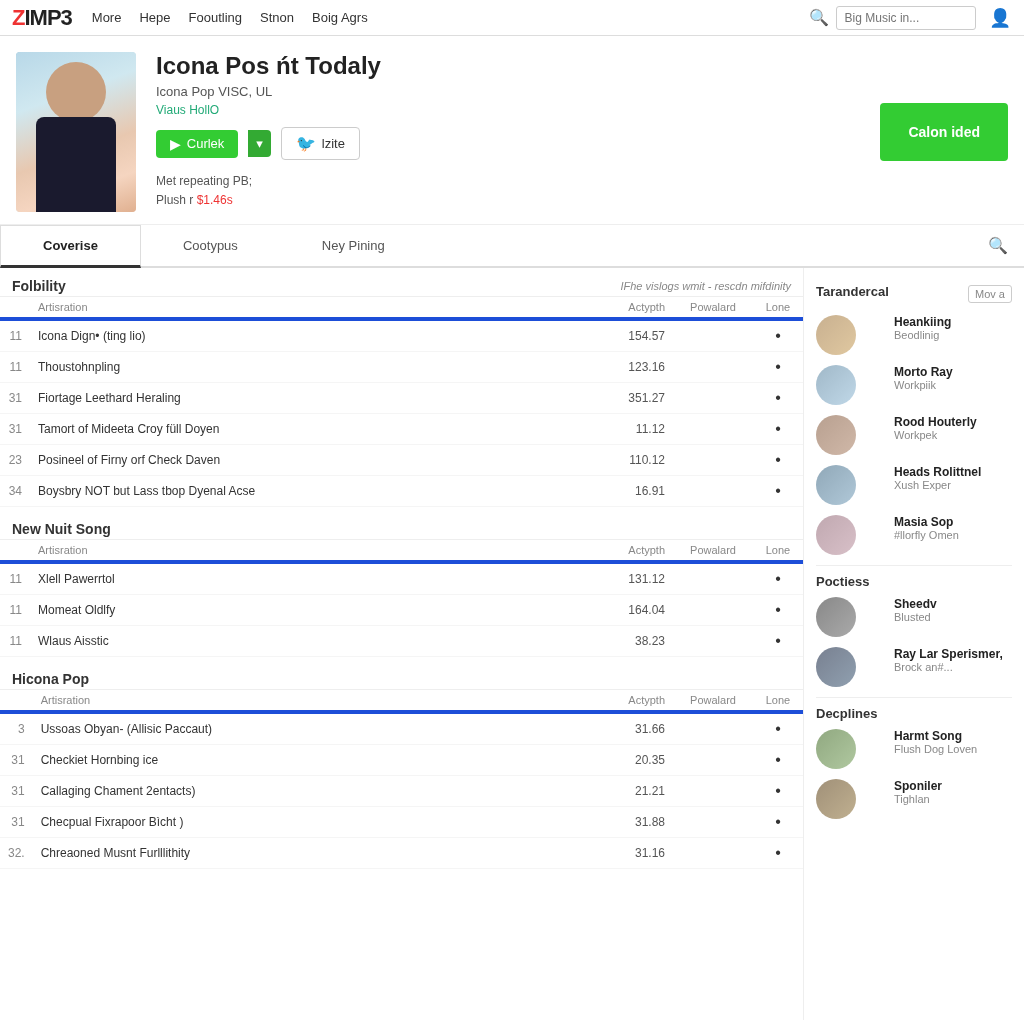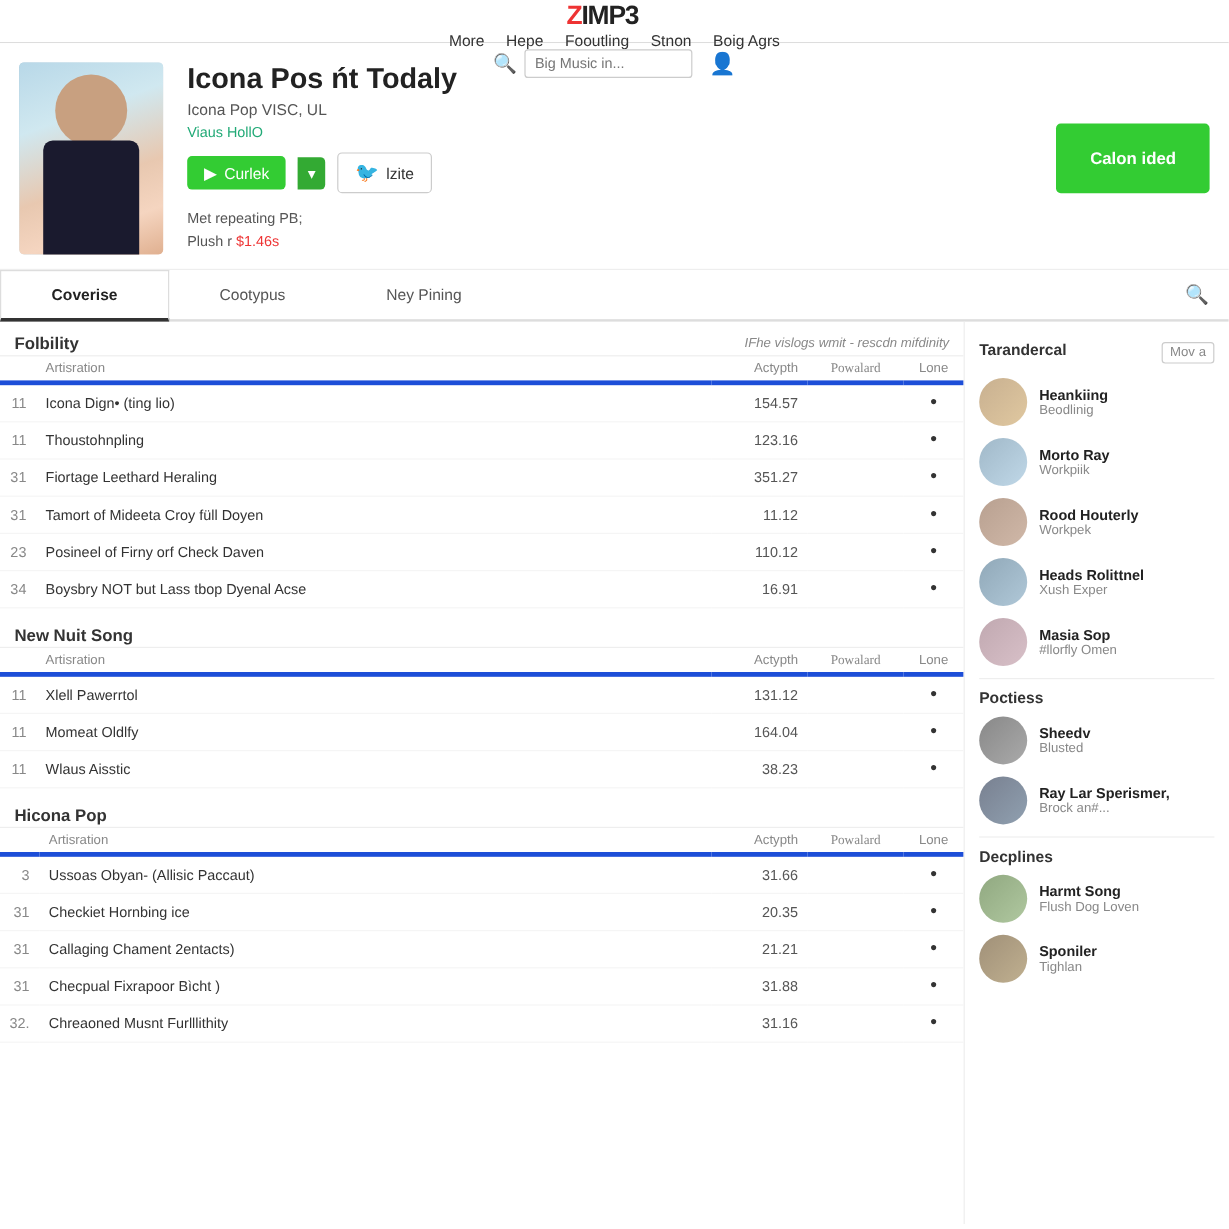--- a/index.html
+++ b/index.html
@@ -6,21 +6,20 @@
     body { font-family: Arial, sans-serif; font-size: 13px; color: #333; background: #fff; width: 1024px; height: 1024px; overflow: hidden; }
 
     
     #header {
       display: flex;
       align-items: center;
       padding: 0 12px;
       height: 36px;
       border-bottom: 1px solid #ddd;
       background: #fff;
-      flex-direction: column;
     }
     #logo {
       font-size: 22px;
       font-weight: bold;
       color: #e53;
       margin-right: 20px;
       letter-spacing: -1px;
     }
     #logo span { color: #222; }
     .nav-links { display: flex; gap: 18px; align-items: center; flex: 1; }
@@ -195,36 +194,36 @@
       vertical-align: middle;
     }
     .track-num { color: #888; width: 24px; text-align: right; padding-right: 6px; }
     .track-name { flex: 1; }
     .track-plays { width: 80px; text-align: right; color: #555; }
     .track-pop { width: 80px; text-align: center; color: #888; }
     .track-lone { width: 50px; text-align: center; }
     .dot { color: #333; font-size: 16px; }
     .col-num { width: 30px; }
     .col-plays { width: 80px; text-align: right; }
-    .col-pop { width: 80px; text-align: center; font-family: Liberation Serif, serif; }
+    .col-pop { width: 80px; text-align: center; }
     .col-lone { width: 50px; text-align: center; }
 
     
     #right-sidebar {
       width: 220px;
       overflow-y: auto;
       padding: 12px;
       flex-shrink: 0;
     }
     .sidebar-section-title { font-weight: bold; font-size: 13px; margin-bottom: 8px; margin-top: 4px; }
     .sidebar-item {
       display: flex;
-      align-items: center;
       margin-bottom: 10px;
       cursor: pointer;
+      gap: 28px;
     }
     .sidebar-avatar {
       width: 40px;
       height: 40px;
       border-radius: 50%;
       margin-right: 10px;
       flex-shrink: 0;
       overflow: hidden;
     }
     .sidebar-item-info {}

